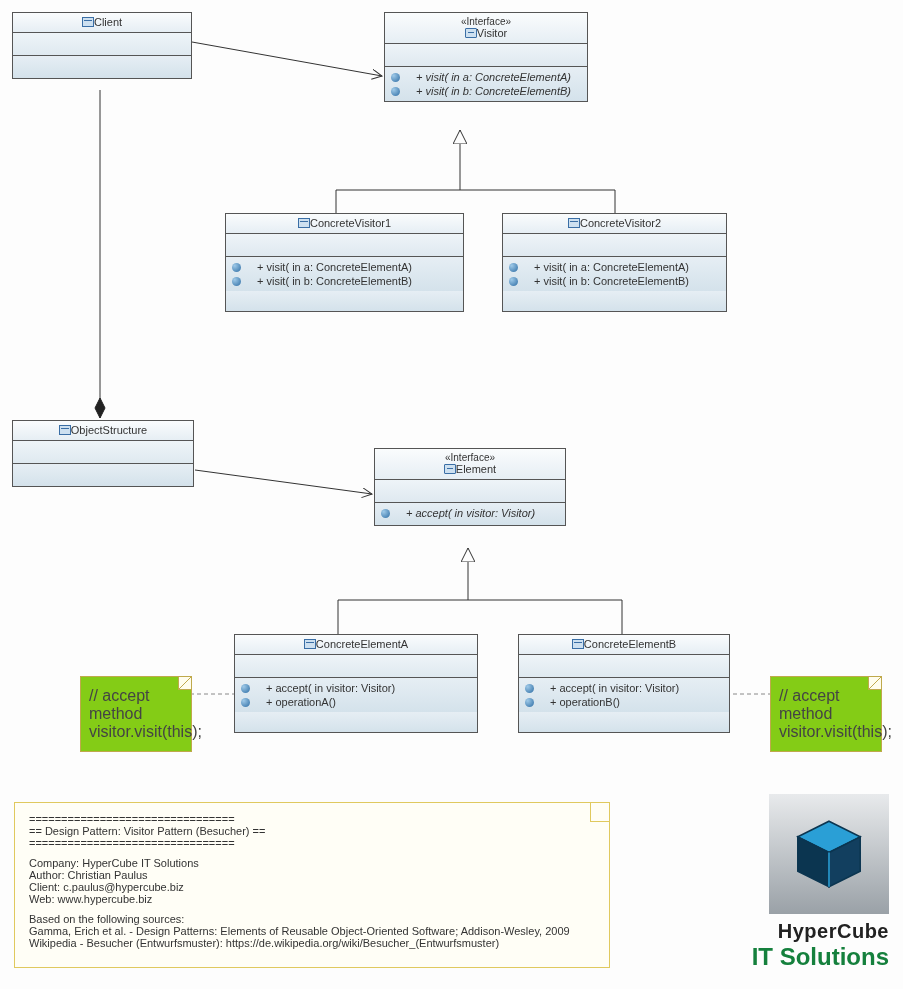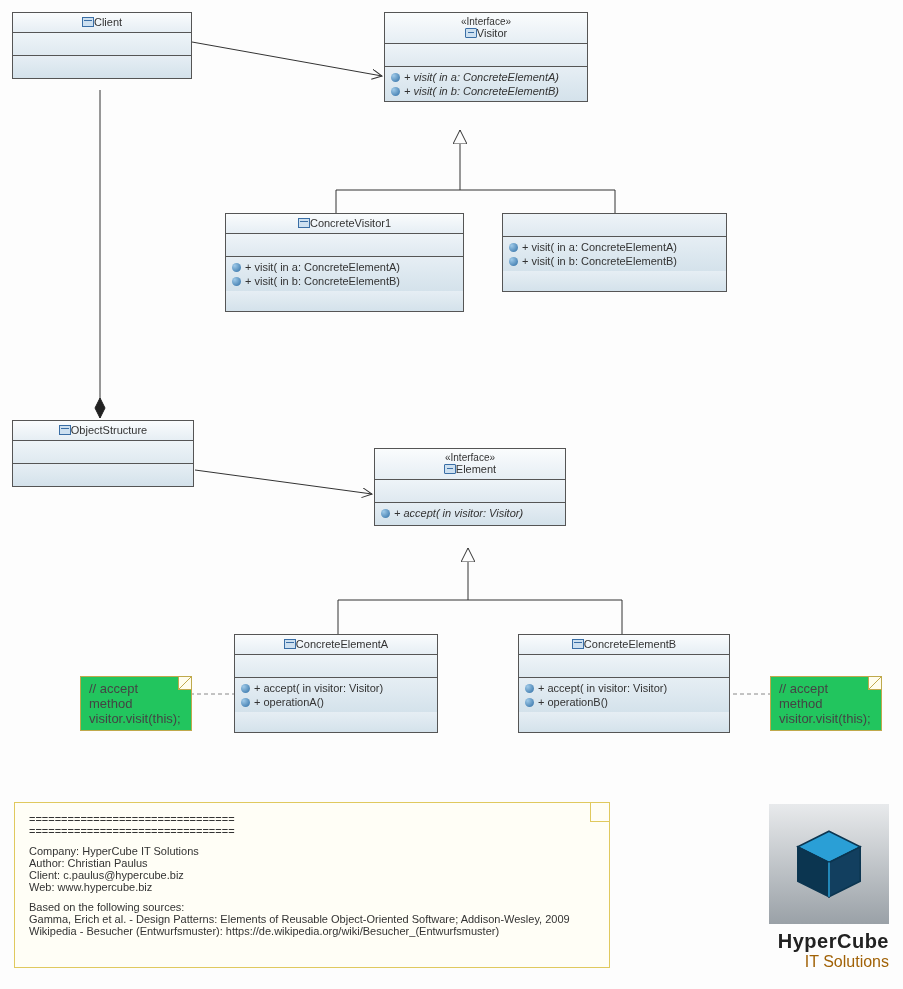--- a/index.html
+++ b/index.html
@@ -43,21 +43,21 @@
     background: linear-gradient(#eef4f8, #dfe9f0);
   }
   .uml-ops {
     min-height: 16px;
     padding: 3px 6px;
     background: linear-gradient(#e6eef4, #d4e2eb);
   }
   .uml-row {
     display: flex;
     align-items: center;
-    gap: 4px;
+    gap: 16px;
     padding: 1px 0;
     font-style: italic;
   }
   .uml-row.non-italic { font-style: normal; }
   .class-icon {
     display: inline-block;
     width: 10px; height: 8px;
     border: 1px solid #3a6ea5;
     background: #cde0f0;
     position: relative;
@@ -74,24 +74,24 @@
   .iface-badge::after{
     content:"";position:absolute;left:2px;right:2px;top:3px;height:1px;background:#3a6ea5;
   }
   .op-icon {
     width: 9px; height: 9px; border-radius: 50%;
     background: radial-gradient(circle at 30% 30%, #9ec9e8, #2e6da4);
     flex-shrink: 0;
   }
   .note {
     position: absolute;
-    background: #22c55e;
+    background: #84cc16;
     border: 1px solid #bfa94c;
-    padding: 4px 8px;
-    font-size: 13px;
+    padding: 10px 8px;
+    font-size: 16px;
     color: #444;
     box-sizing: border-box;
   }
   .note-corner {
     position: absolute;
     top: 0; right: 0;
     width: 12px; height: 12px;
     background: linear-gradient(135deg, #fffdee 48%, #bfa94c 50%, #fffdee 52%);
     border-left: 1px solid #bfa94c;
     border-bottom: 1px solid #bfa94c;
@@ -125,21 +125,21 @@
     position:relative;
     display:flex;align-items:center;justify-content:center;
   }
   .cube-svg { width:78px;height:78px; }
   .logo-text {
     font-family: Arial, sans-serif;
     margin-top:6px;
     color:#222;
   }
   .logo-text .l1 { font-size:20px; font-weight:bold; letter-spacing:0.5px; }
-  .logo-text .l2 { font-size:16px; font-weight:400; color:#a16207; }
+  .logo-text .l2 { font-size:24px; font-weight:700; color:#15803d; }
   svg.lines {
     position:absolute; left:0; top:0; width:903px; height:989px; pointer-events:none;
   }
 </style>
 </head>
 <body>
 
 <svg class="lines">
   <defs>
     <marker id="arrow" markerWidth="12" markerHeight="12" refX="10" refY="5" orient="auto">
@@ -219,20 +219,24 @@
       </div>
     <div class="uml-row non-italic">
         <span class="op-icon"></span>
         <span>+ visit(  in b: ConcreteElementB)</span>
       </div>
   </div>
   <div class="uml-ops" style="min-height:14px;"></div>
 </div>
 
 <div class="uml-box" style="left:502px; top:213px; width:225px;">
+  <div class="uml-title"><span class="name">
+        <span class="class-icon"></span>
+        <span>ConcreteVisitor2</span>
+      </span></div>
   <div class="uml-attrs"></div>
   <div class="uml-ops">
     <div class="uml-row non-italic">
         <span class="op-icon"></span>
         <span>+ visit(  in a: ConcreteElementA)</span>
       </div>
     <div class="uml-row non-italic">
         <span class="op-icon"></span>
         <span>+ visit(  in b: ConcreteElementB)</span>
       </div>
@@ -259,21 +263,21 @@
   </div>
   <div class="uml-attrs"></div>
   <div class="uml-ops">
     <div class="uml-row">
         <span class="op-icon"></span>
         <span>+ accept(  in visitor: Visitor)</span>
       </div>
   </div>
 </div>
 
-<div class="uml-box" style="left:234px; top:634px; width:204px;">
+<div class="uml-box" style="left:234px; top:634px; width:244px;">
   <div class="uml-title"><span class="name">
         <span class="class-icon"></span>
         <span>ConcreteElementA</span>
       </span></div>
   <div class="uml-attrs"></div>
   <div class="uml-ops">
     <div class="uml-row non-italic">
         <span class="op-icon"></span>
         <span>+ accept(  in visitor: Visitor)</span>
       </div>
@@ -312,20 +316,21 @@
 
 <div class="note" style="left:770px; top:676px; width:112px;">
   <div class="note-corner"></div>
   <div>// accept method</div>
   <div>visitor.visit(this);</div>
 </div>
 
 <div class="big-note" style="left:14px; top:802px; width:596px; height:166px;">
   <div class="big-note-corner"></div>
   <div>================================</div>
+  <div>== Design Pattern: Visitor Pattern (Besucher) ==</div>
   <div>================================</div>
   <div style="height:8px;"></div>
   <div>Company: HyperCube IT Solutions</div>
   <div>Author: Christian Paulus</div>
   <div>Client: c.paulus@hypercube.biz</div>
   <div>Web: www.hypercube.biz</div>
   <div style="height:8px;"></div>
   <div>Based on the following sources:</div>
   <div>Gamma, Erich et al. - Design Patterns: Elements of Reusable Object-Oriented Software; Addison-Wesley, 2009</div>
   <div>Wikipedia - Besucher (Entwurfsmuster): https://de.wikipedia.org/wiki/Besucher_(Entwurfsmuster)</div>

